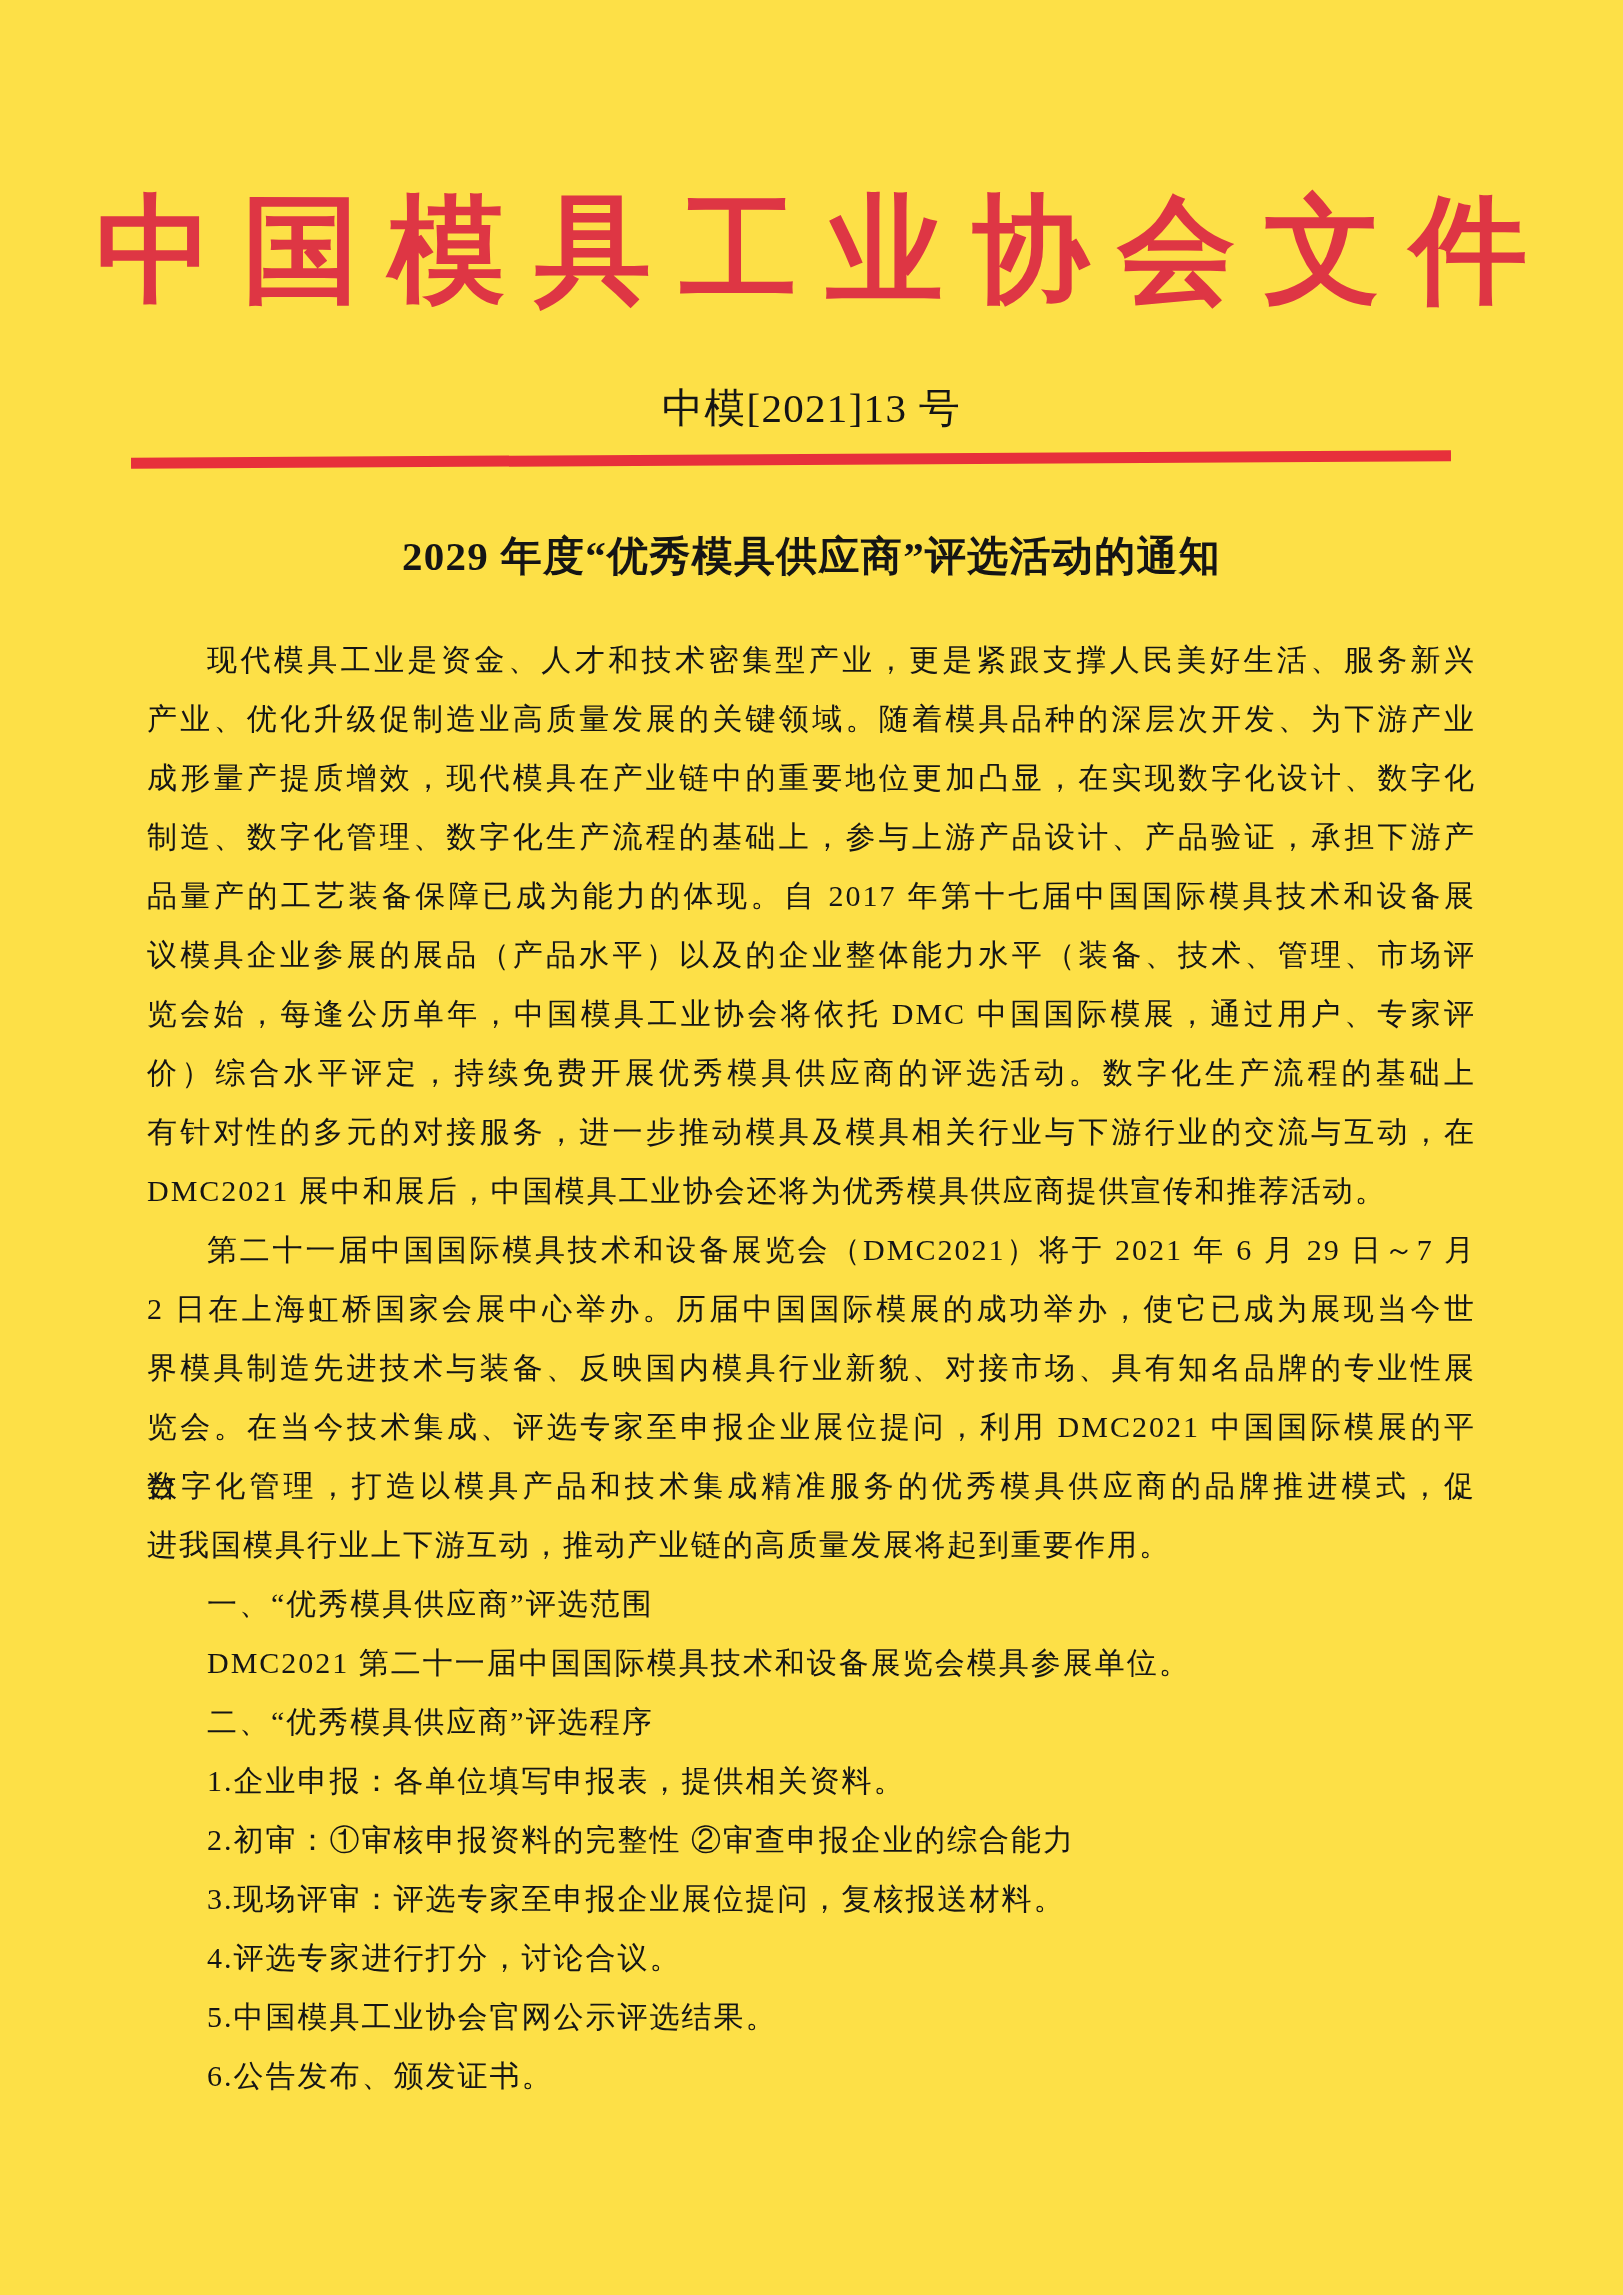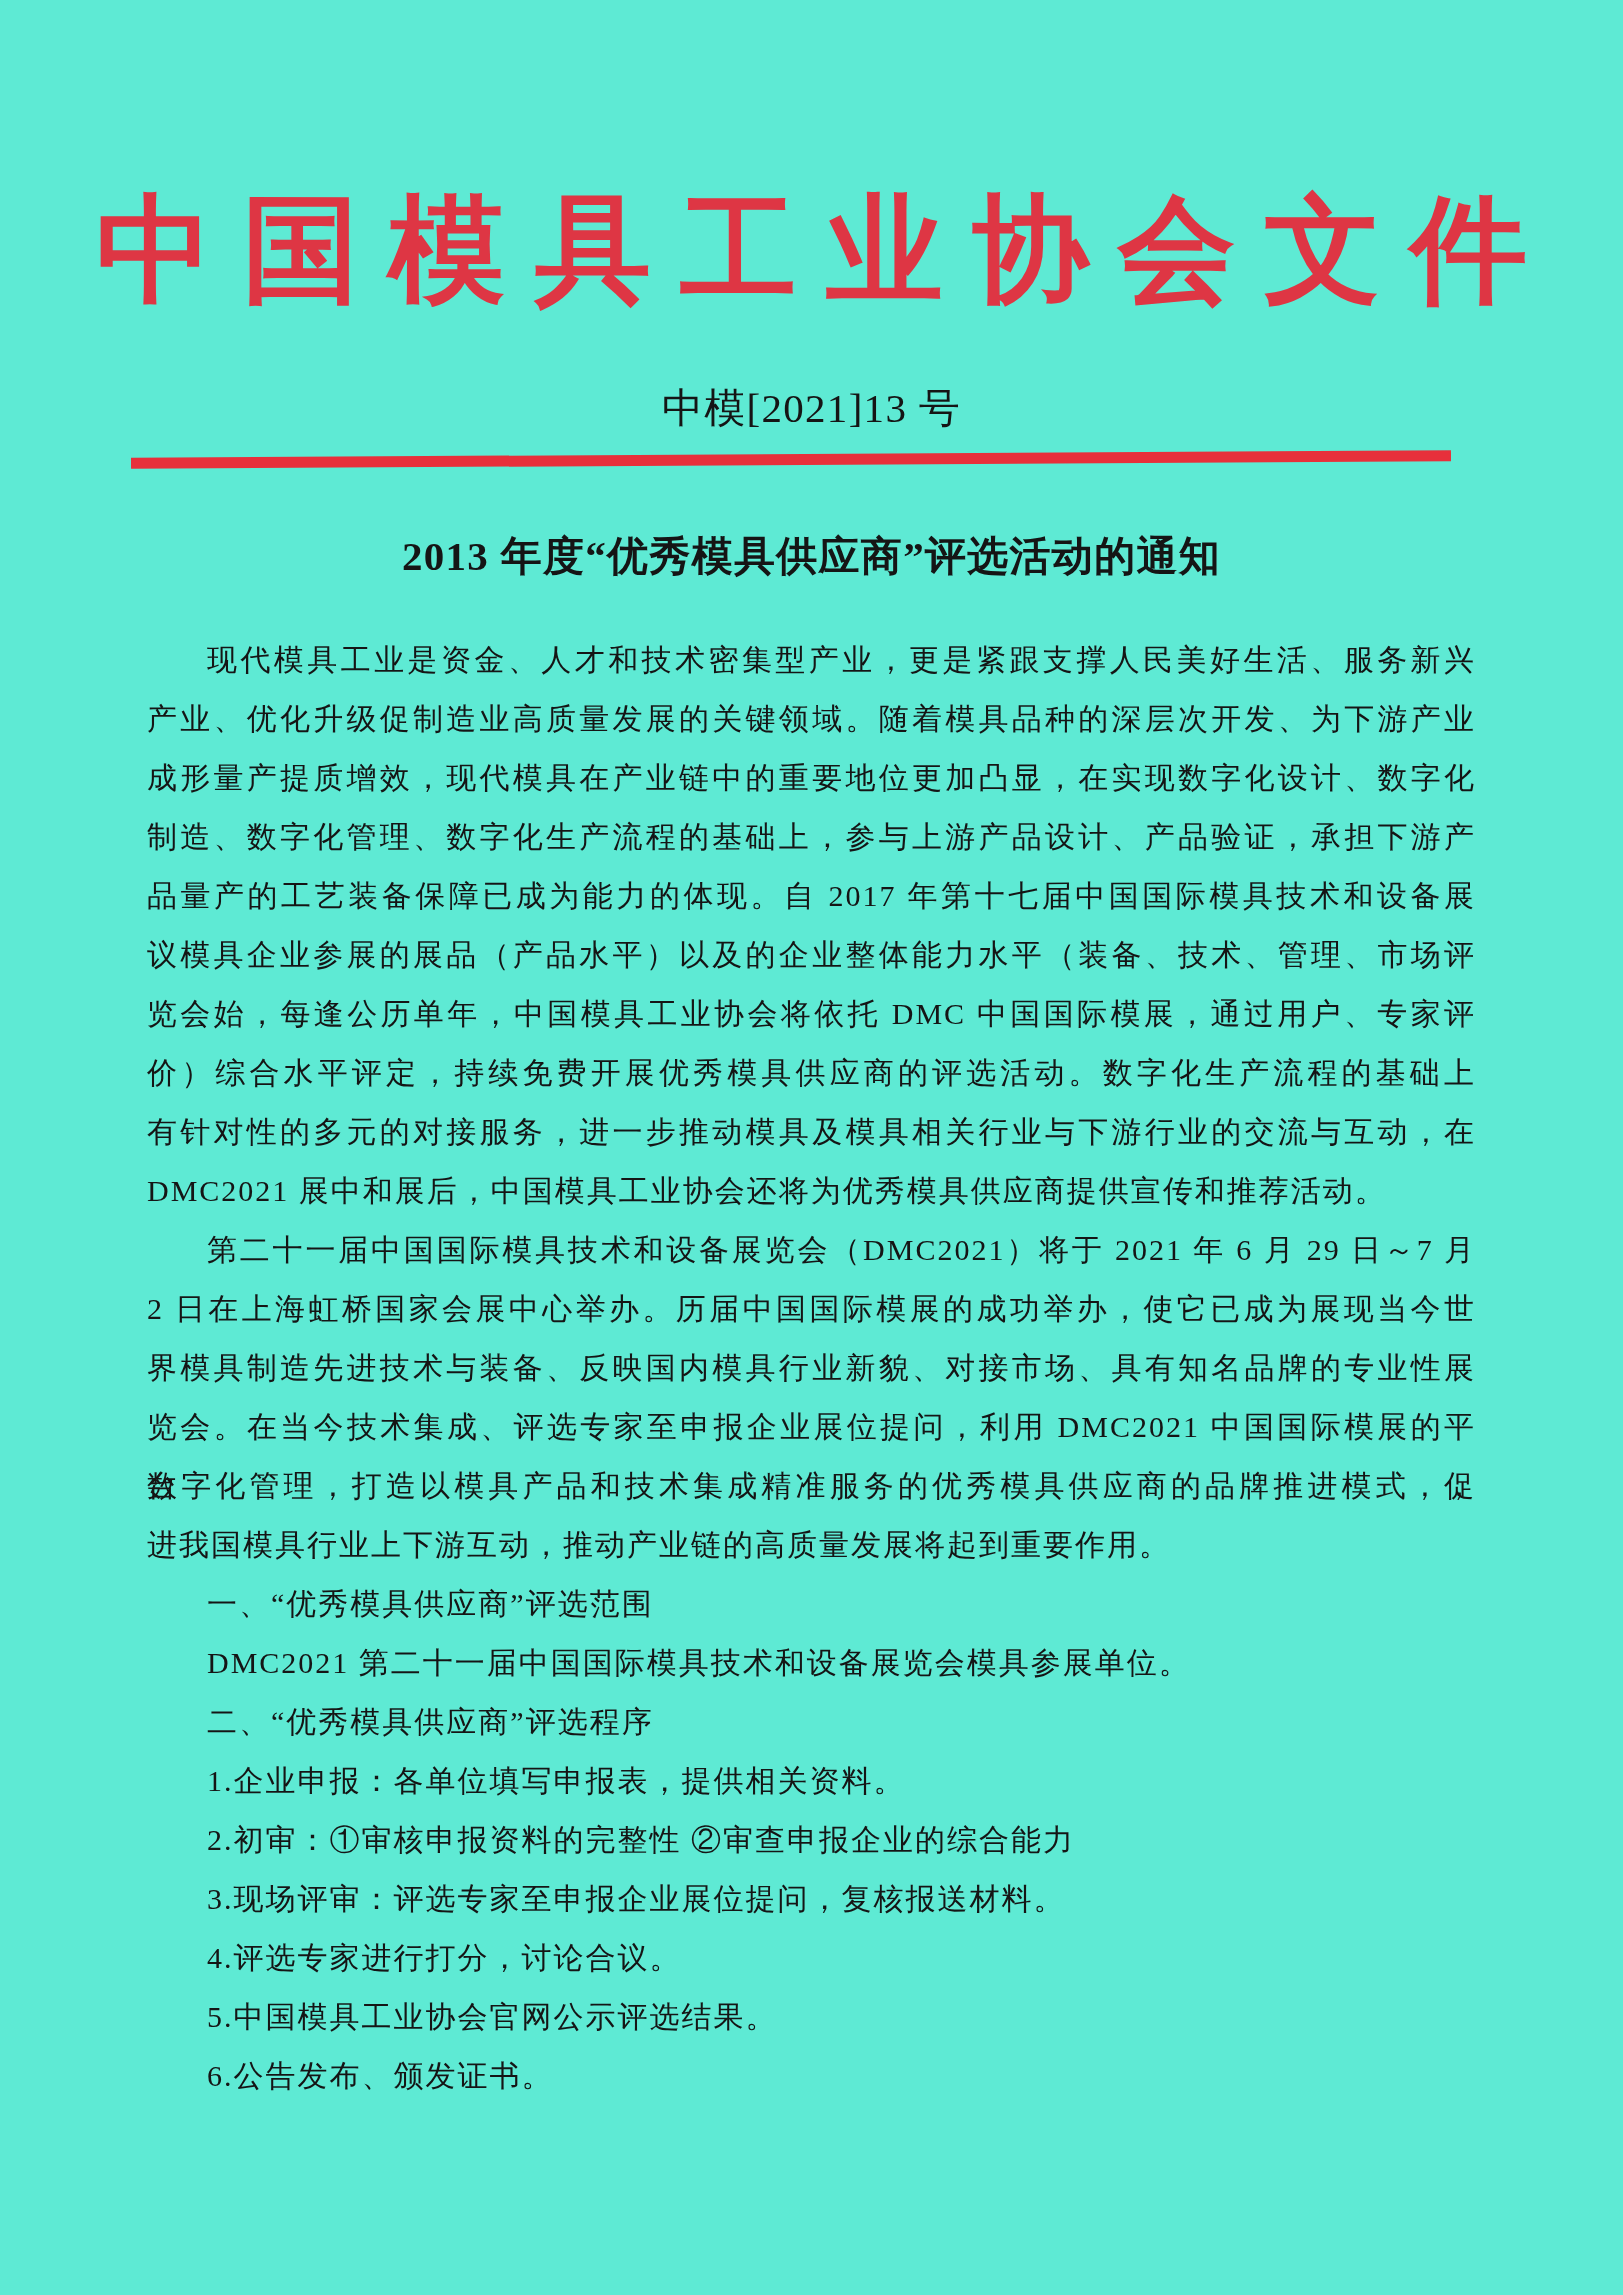--- a/index.html
+++ b/index.html
@@ -83,29 +83,29 @@
   .line.ind {
     text-indent: 2em;
   }
   .line.bold {
     font-weight: normal;
   }
 </style>
 </head>
 <body>
 
-<div class="page" style="background: #5eead4; color: rgb(21, 21, 21);">
+<div class="page" style="background: #fde047; color: rgb(21, 21, 21);">
 
   <div class="org-header" style="color: rgb(222, 54, 68);">中国模具工业协会文件</div>
 
   <div class="doc-number">中模[2021]13 号</div>
 
   <div class="red-rule" style="background: rgb(231, 48, 59);"></div>
 
-  <div class="notice-title">2013 年度“优秀模具供应商”评选活动的通知</div>
+  <div class="notice-title">2029 年度“优秀模具供应商”评选活动的通知</div>
 
   <div class="doc-body">
       <div class="line fill ind">现代模具工业是资金、人才和技术密集型产业，更是紧跟支撑人民美好生活、服务新兴</div>
       <div class="line fill">产业、优化升级促制造业高质量发展的关键领域。随着模具品种的深层次开发、为下游产业</div>
       <div class="line fill">成形量产提质增效，现代模具在产业链中的重要地位更加凸显，在实现数字化设计、数字化</div>
       <div class="line fill">制造、数字化管理、数字化生产流程的基础上，参与上游产品设计、产品验证，承担下游产</div>
       <div class="line fill">品量产的工艺装备保障已成为能力的体现。自 2017 年第十七届中国国际模具技术和设备展</div>
       <div class="line fill">议模具企业参展的展品（产品水平）以及的企业整体能力水平（装备、技术、管理、市场评</div>
       <div class="line fill">览会始，每逢公历单年，中国模具工业协会将依托 DMC 中国国际模展，通过用户、专家评</div>
       <div class="line fill">价）综合水平评定，持续免费开展优秀模具供应商的评选活动。数字化生产流程的基础上</div>

